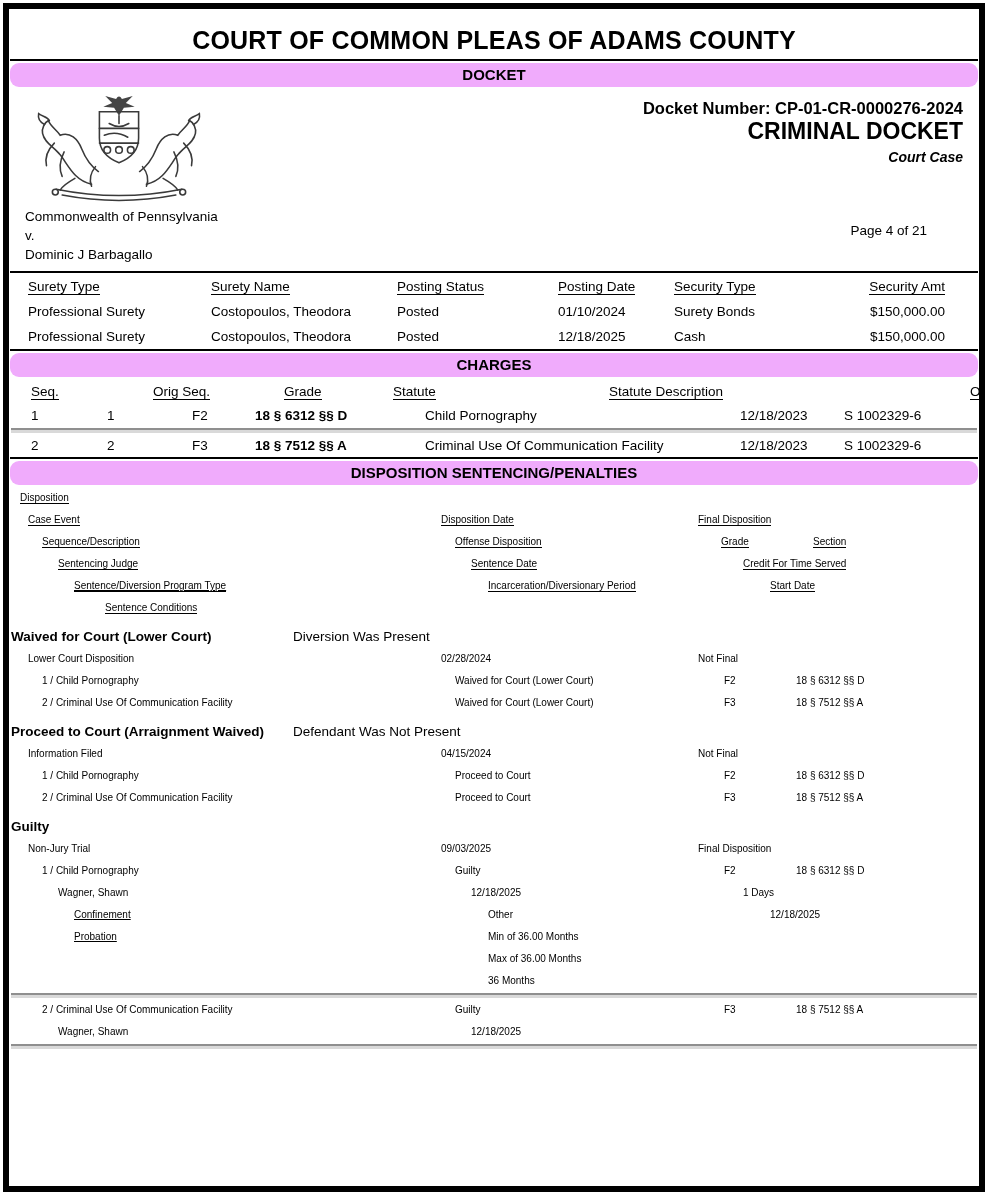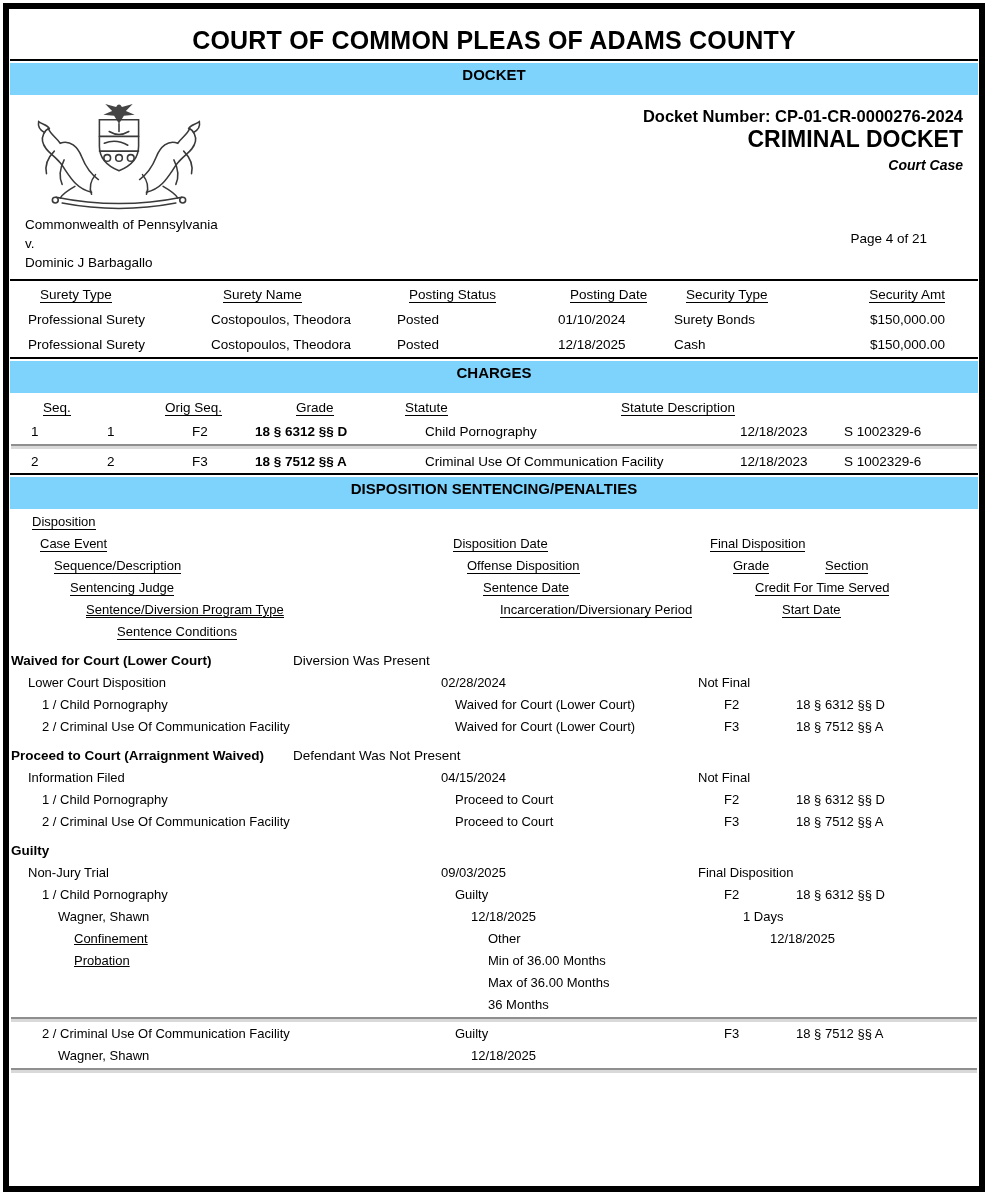--- a/index.html
+++ b/index.html
@@ -3,46 +3,46 @@
 <meta charset="utf-8">
 <style>
   html,body { margin:0; padding:0; background:#fff; }
   body { font-family:"Liberation Sans", sans-serif; color:#000; }
   .page { position:relative; width:988px; height:1195px; box-sizing:border-box; background:#fff; padding:3px; }
   .frame { position:absolute; inset:3px; border:6px solid #000; box-sizing:border-box; background:#fff; overflow:hidden; }
   .inner { position:relative; }
 
   .court-title { text-align:center; font-weight:bold; font-size:25px; letter-spacing:0.2px; padding:17px 0 4px; }
   .hline { height:2px; background:#000; margin:0 1px; }
-  .bar { background:#7dd3fc; height:32px; line-height:24px; text-align:center; font-weight:bold; font-size:15px; margin:2px 1px; }
+  .bar { background:#f0abfc; height:24px; line-height:24px; text-align:center; font-weight:bold; font-size:15px; margin:2px 1px;border-radius:9px; }
 
   .header-region { position:relative; height:182px; font-size:13.5px; }
   .crest { position:absolute; left:12px; top:3px; }
   .right-info { position:absolute; right:16px; top:10px; text-align:right; }
   .docket-number { font-weight:bold; font-size:16.5px; }
   .criminal-docket { font-weight:bold; font-size:23px; margin-top:0; }
   .court-case { font-weight:bold; font-size:14px; margin-top:4px;font-style:italic; }
   .caption { position:absolute; left:16px; top:118px; width:880px; line-height:19px; }
   .page-of { position:absolute; right:52px; top:134px; }
 
-  .u { border-bottom:1.3px solid #000; padding-bottom:0px;margin-left:12px; }
+  .u { border-bottom:1.3px solid #000; padding-bottom:0px; }
   .b { font-weight:bold; }
 
   
   .srow { display:grid; grid-template-columns:183px 186px 161px 116px 180px 1fr; padding:0 34px 0 19px; font-size:13.5px; min-height:25px; align-items:center; }
   .srow .amt { text-align:right; }
   .shead { min-height:26px; }
 
   
   .crow { display:grid; grid-template-columns:76px 85px 63px 170px 315px 104px 1fr; padding:0 20px 0 22px; font-size:13.5px; min-height:23px; align-items:center; }
   .chead { min-height:25px;gap:46px; }
   .sep { height:5px; margin:1px 2px; background:linear-gradient(to bottom,#8f8f8f 40%, #d9d9d9 40%); }
 
   
-  .drow { display:grid; grid-template-columns:430px 255px 100px 1fr; padding:0 2px; font-size:13px; min-height:22px; align-items:baseline; line-height:22px; }
+  .drow { display:grid; grid-template-columns:430px 255px 100px 1fr; padding:0 2px; font-size:10px; min-height:22px; align-items:baseline; line-height:22px; }
   .erow { display:grid; grid-template-columns:282px 1fr; padding:0 2px; font-size:13.5px; min-height:23px; align-items:baseline; margin-top:6px; line-height:23px; }
   .c3 { grid-column:3/4; } .c4 { grid-column:4/5; } .c34 { grid-column:3/5; }
   .pl9  { padding-left:9px; }  .pl17 { padding-left:17px; } .pl31 { padding-left:31px; }
   .pl47 { padding-left:47px; } .pl63 { padding-left:63px;text-decoration:underline; } .pl94 { padding-left:94px; }
   .m0 { padding-left:0; } .m1 { padding-left:14px; } .m2 { padding-left:30px; } .m3 { padding-left:47px; }
   .r2 { padding-left:2px; } .r25 { padding-left:25px; } .r28 { padding-left:28px; } .r47 { padding-left:47px; } .r74 { padding-left:74px; }
 </style>
 </head>
 <body>
 

